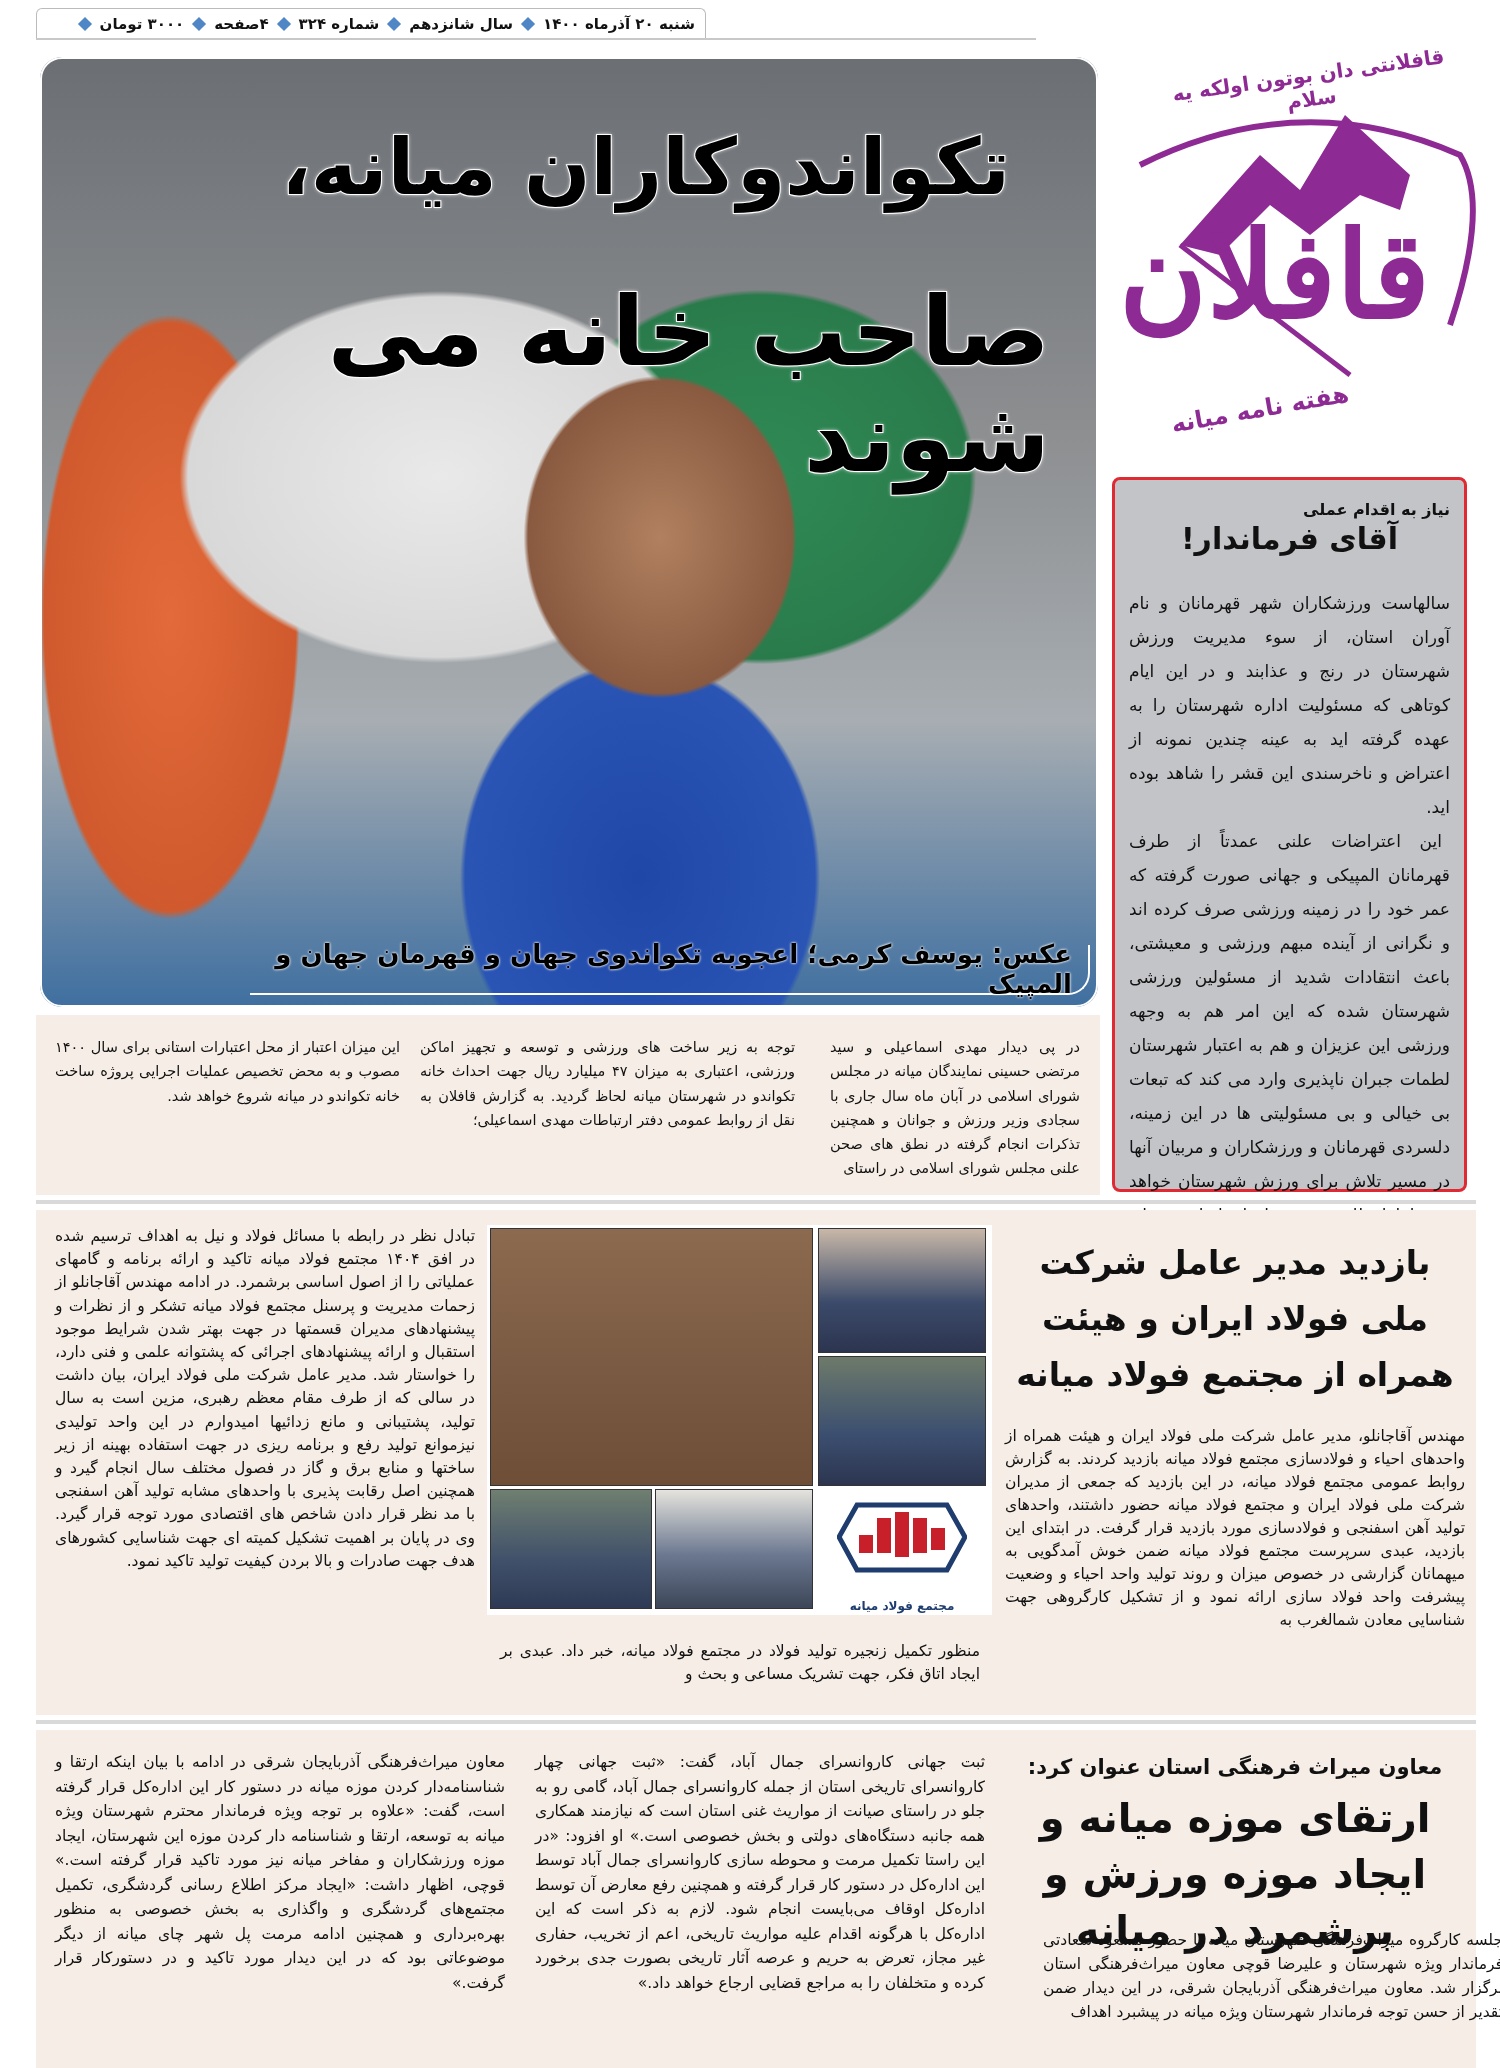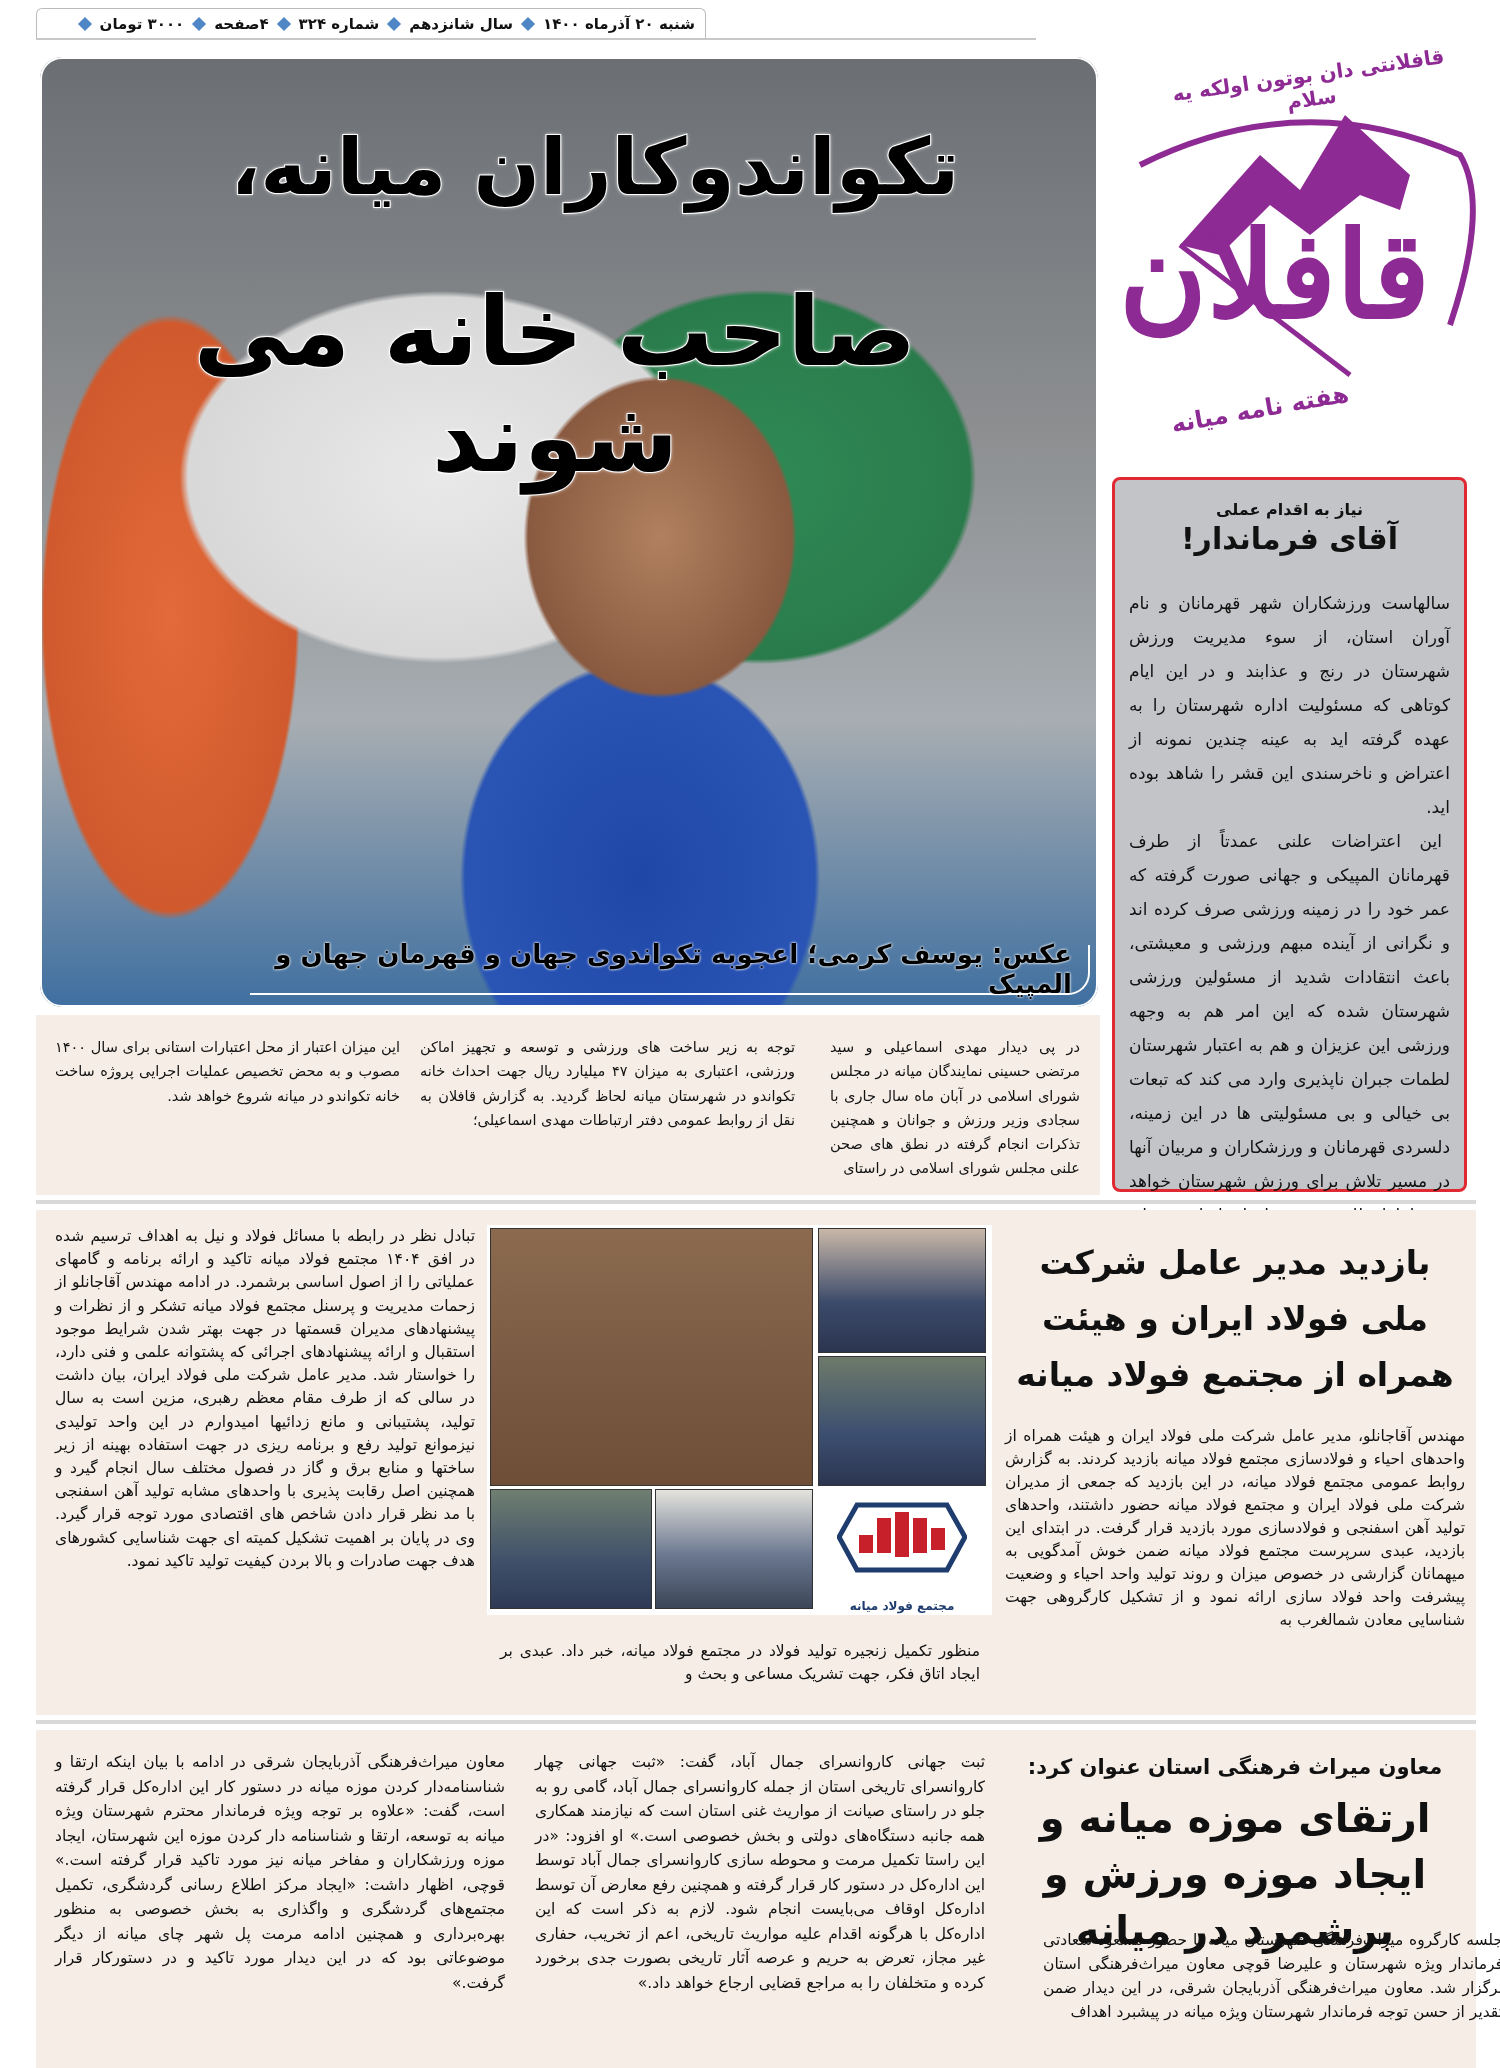--- a/index.html
+++ b/index.html
@@ -30,37 +30,37 @@
       radial-gradient(ellipse 220px 260px at 620px 480px, #b08060 0%, #8a5a40 60%, transparent 62%),
       linear-gradient(180deg, rgba(0,0,0,0) 0%, rgba(0,0,0,0) 100%),
       radial-gradient(ellipse 420px 300px at 400px 420px, #e9e9e9 0%, #d8d8d8 60%, transparent 62%),
       radial-gradient(ellipse 300px 260px at 720px 420px, #2f8a55 0%, #2a7b4b 70%, transparent 72%),
       radial-gradient(ellipse 180px 420px at 130px 560px, #e36a3a 0%, #d05a2d 70%, transparent 72%),
       radial-gradient(ellipse 250px 300px at 600px 820px, #1f47a8 0%, #2a55b5 70%, transparent 72%),
       linear-gradient(180deg, #6b6f74 0%, #8d8f91 40%, #a7adb2 70%, #3f6fa0 100%);
   }
   .hero-outline { left: 40px; top: 57px; width: 1058px; height: 950px; border: 2px solid #fff; border-radius: 22px; box-sizing: border-box; }
   .headline1, .headline2 {
-    color: #000; font-weight: 900; text-align: center; font-family: "DejaVu Sans", sans-serif;
+    color: #000; font-weight: 900; font-family: "DejaVu Sans", sans-serif;
     -webkit-text-stroke: 2px #fff; paint-order: stroke fill; text-shadow: 0 0 4px #fff, 0 0 2px #fff;
   }
   .headline1 { left: 180px; top: 125px; width: 830px; font-size: 78px; line-height: 1.1; }
   .headline2 { left: 60px; top: 280px; width: 990px; font-size: 96px; line-height: 1.1; }
   .caption {
     left: 250px; top: 945px; width: 840px; height: 50px; border: 2px solid #fff; border-left: none; border-top: none;
     border-radius: 0 0 22px 0; display: flex; align-items: center; justify-content: flex-start; padding-right: 16px; box-sizing: border-box;
     color: #000; font-weight: 900; font-size: 26px; text-shadow: 0 0 3px #fff, 0 0 2px #fff;
   }
 
   
   .editorial {
     left: 1112px; top: 477px; width: 355px; height: 715px; background: #c3c4c7; border: 3px solid #e02a33; border-radius: 8px;
     box-sizing: border-box; padding: 16px 14px;
   }
-  .editorial .kicker { text-align: center; font-weight: bold; font-size: 16px; margin-top: 4px; }
+  .editorial .kicker { text-align: right; font-weight: bold; font-size: 16px; margin-top: 4px; }
   .editorial .title { text-align: center; font-weight: 900; font-size: 30px; margin-top: 2px; }
   .editorial .body { margin-top: 30px; font-size: 17px; line-height: 34px; text-align: justify; }
 
   
   .band { background: #f6eee6; }
   .band1 { left: 36px; top: 1015px; width: 1064px; height: 180px; }
   .col { font-size: 14.5px; line-height: 24.3px; text-align: justify; }
 
   .sep { height: 4px; background: #d9d9d9; left: 36px; width: 1440px; }
 

